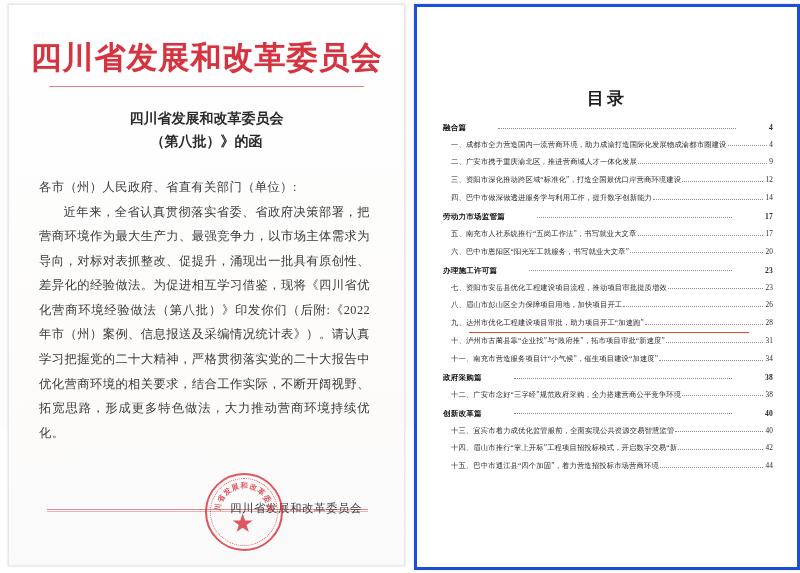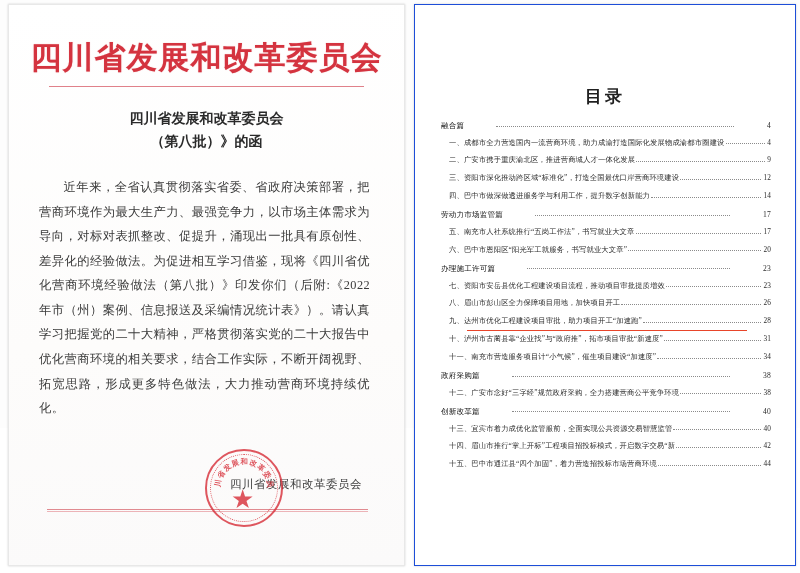--- a/index.html
+++ b/index.html
@@ -36,21 +36,21 @@
     height: 560px;
     border: 1px solid #e8e8e8;
     background: linear-gradient(178deg, #ffffff 0%, #fdfcfb 60%, #fbfafa 100%);
   }
 
   #page-right {
     left: 414px;
     top: 4px;
     width: 380px;
     height: 560px;
-    border: 1px solid #1d4ed8;
+    border: 3px solid #1d4ed8;
     background: #ffffff;
   }
 
   
   .letterhead {
     text-align: center;
     margin-top: 36px;
     padding: 0 14px;
   }
   .letterhead-title {
@@ -219,21 +219,21 @@
     display: flex;
     align-items: baseline;
     font-size: 7.3px;
     color: #2b2b2b;
     line-height: 1;
     letter-spacing: 0.15px;
     white-space: nowrap;
     font-family: "Liberation Serif", "DejaVu Serif", serif;
   }
   .toc-row.section {
-    font-weight: normal;
+    font-weight: bold;
     font-size: 7.6px;
     margin-top: 12px;
     margin-bottom: 9px;
     color: #141414;
     gap: 31px;
   }
   .toc-row.entry {
     margin-bottom: 10.5px;
     padding-left: 8px;
     align-items: flex-end;
@@ -280,20 +280,21 @@
       <div class="letterhead-rule"></div>
     </div>
 
 
     <div class="doc-title">
       <div>四川省发展和改革委员会</div>
       <div>（第八批）》的函</div>
     </div>
 
     <div class="letter-body">
+      <div class="letter-salutation">各市（州）人民政府、省直有关部门（单位）:</div>
       <div class="letter-para">近年来，全省认真贯彻落实省委、省政府决策部署，把营商环境作为最大生产力、最强竞争力，以市场主体需求为导向，对标对表抓整改、促提升，涌现出一批具有原创性、差异化的经验做法。为促进相互学习借鉴，现将《四川省优化营商环境经验做法（第八批）》印发你们（后附:《2022 年市（州）案例、信息报送及采编情况统计表》）。请认真学习把握党的二十大精神，严格贯彻落实党的二十大报告中优化营商环境的相关要求，结合工作实际，不断开阔视野、拓宽思路，形成更多特色做法，大力推动营商环境持续优化。</div>
     </div>
 
     <div class="signature-block">
 
       <div class="sign-lines">
         <div>四川省发展和改革委员会</div>
 
       </div>
 

